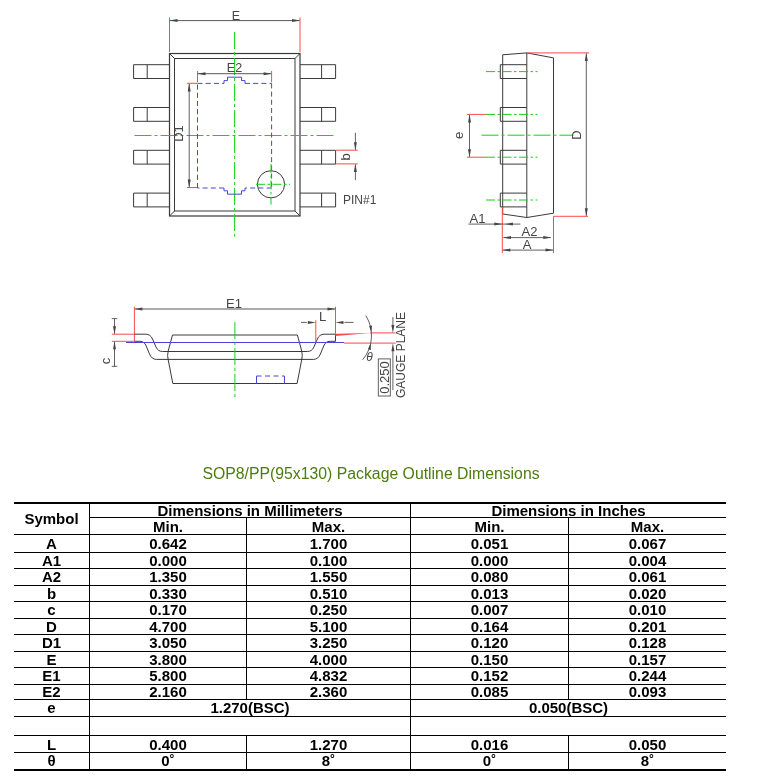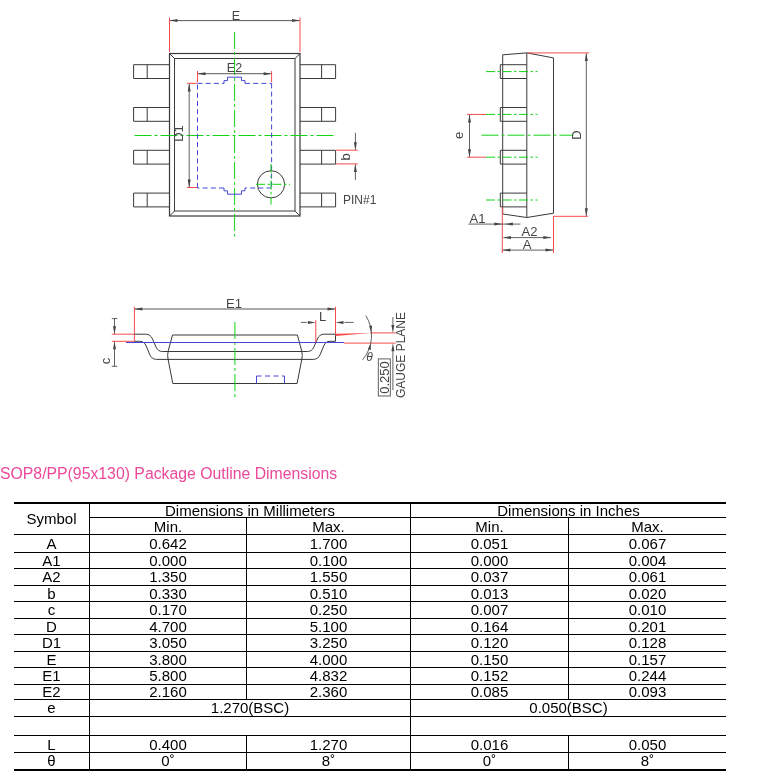--- a/index.html
+++ b/index.html
@@ -1,19 +1,19 @@
 <!DOCTYPE html>
 <html><head>
 <meta charset="utf-8">
 <style>
 html,body{margin:0;padding:0;background:#fff;}
 body{width:761px;height:784px;position:relative;font-family:"Liberation Sans",sans-serif;}
 #draw{position:absolute;left:0;top:0;}
-#title{position:absolute;left:0;top:464.5px;width:742px;text-align:left;font-size:15.8px;color:#ec4899;}
-table{position:absolute;left:14px;top:501.6px;width:712px;border-collapse:collapse;table-layout:fixed;font-size:15px;color:#000;}
+#title{position:absolute;left:0;top:464.5px;width:742px;text-align:center;font-size:15.8px;color:#4d7c0f;}
+table{position:absolute;left:14px;top:501.6px;width:712px;border-collapse:collapse;table-layout:fixed;font-size:15px;color:#000;font-weight:bold;}
 td{border:1px solid #000;text-align:center;vertical-align:middle;padding:0;line-height:13px;overflow:hidden;}
 td.nl{border-left:none;}
 td.nr{border-right:none;}
 table{border-top:2px solid #000;border-bottom:2px solid #000;}
 </style>
 </head>
 <body>
 <svg id="draw" width="761" height="784" viewBox="0 0 761 784" xmlns="http://www.w3.org/2000/svg">
 <g fill="none" stroke="#3a3a3a" stroke-width="1">
 
@@ -208,21 +208,21 @@
         <td class="nl">A1</td>
         <td>0.000</td>
         <td>0.100</td>
         <td>0.000</td>
         <td class="nr">0.004</td>
       </tr>
 <tr style="height:17.5px">
         <td class="nl">A2</td>
         <td>1.350</td>
         <td>1.550</td>
-        <td>0.037</td>
+        <td>0.080</td>
         <td class="nr">0.061</td>
       </tr>
 <tr style="height:15.5px">
         <td class="nl">b</td>
         <td>0.330</td>
         <td>0.510</td>
         <td>0.013</td>
         <td class="nr">0.020</td>
       </tr>
 <tr style="height:17px">

